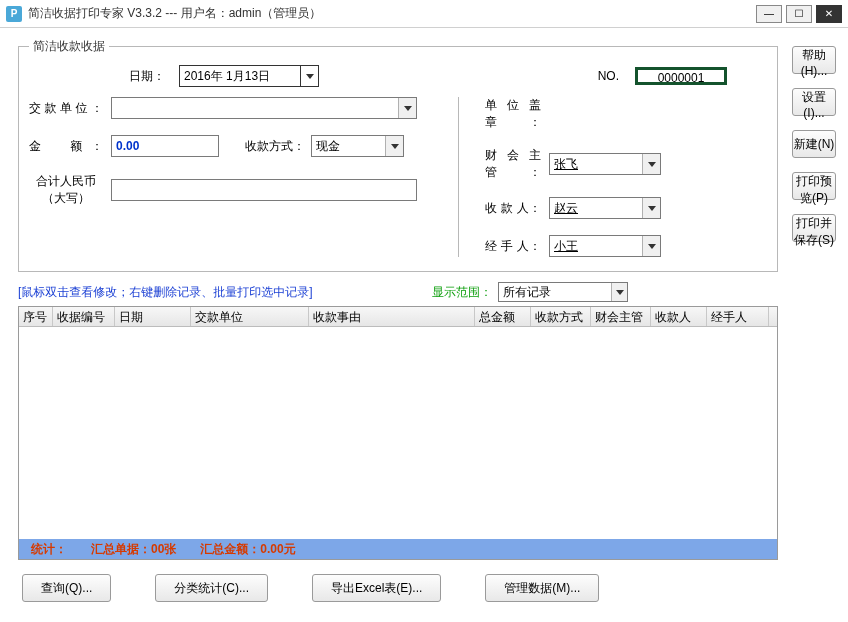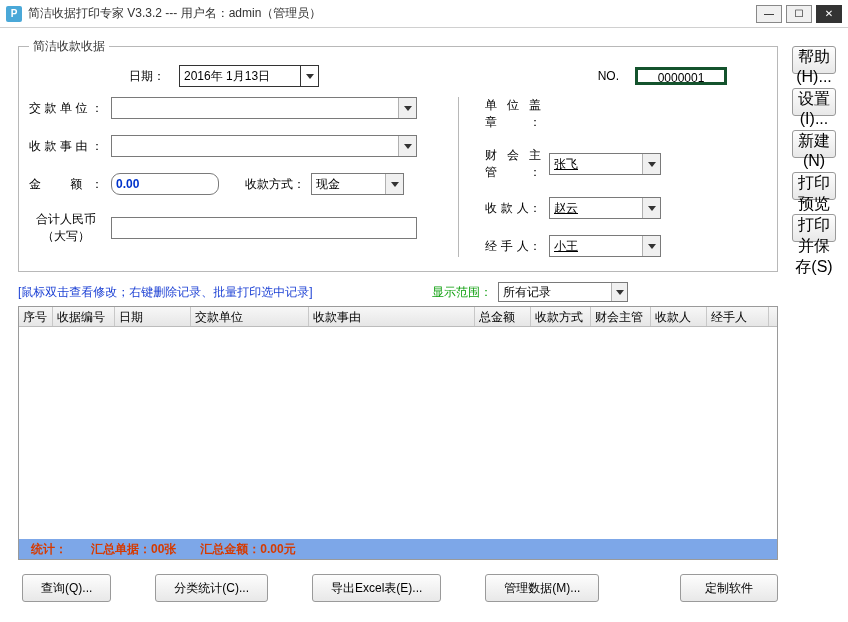--- a/index.html
+++ b/index.html
@@ -30,25 +30,25 @@
 .colR { flex: 1; padding-left: 26px; }
 .frow { display: flex; align-items: center; margin-bottom: 16px; }
 .frow .flbl { width: 74px; text-align: justify; text-align-last: justify; margin-right: 8px; }
 .frow .flbl.narrow { width: 56px; }
 .cbox { height: 22px; border: 1px solid #7a7a7a; background: #fff; position: relative; display: flex; align-items: center; padding: 0 4px; }
 .cbox .dd { position: absolute; right: 0; top: 0; bottom: 0; width: 18px; border-left: 1px solid #b0b0b0; background: #f0f0f0; display: flex; align-items: center; justify-content: center; }
 .cbox.w1 { width: 306px; }
 .cbox.w2 { width: 93px; }
 .cbox.w3 { width: 112px; text-decoration: underline; }
 .txtbox { height: 22px; border: 1px solid #7a7a7a; background: #fff; padding: 0 4px; display: flex; align-items: center; }
-.txtbox.amt { width: 108px; color: #0033cc; font-weight: bold; border-radius: 9px; }
+.txtbox.amt { width: 108px; color: #0033cc; font-weight: bold; }
 .midlbl { margin-left: 26px; margin-right: 6px; }
 .bigwrap { width: 306px; }
 
-.sidebtn { height: 28px; border: 1px solid #9a9a9a; background: linear-gradient(#fdfdfd,#e8e8e8); border-radius: 3px; cursor: pointer; font-size: 16px; font-family: inherit; }
+.sidebtn { height: 28px; border: 1px solid #9a9a9a; background: linear-gradient(#fdfdfd,#e8e8e8); border-radius: 3px; cursor: pointer; font-size: 12px; font-family: inherit; }
 
 .hint-row { display: flex; align-items: center; margin: 10px 0 4px 0; }
 .hint { color: #1a3fd4; }
 .scope-lbl { margin-left: auto; color: #10a010; margin-right: 6px; }
 .scope-combo { width: 130px; height: 20px; border: 1px solid #7a7a7a; display: flex; align-items: center; padding: 0 4px; position: relative; margin-right: 150px; }
 .scope-combo .dd { position: absolute; right: 0; top: 0; bottom: 0; width: 16px; border-left: 1px solid #b0b0b0; background: #f0f0f0; display: flex; align-items: center; justify-content: center; }
 
 .grid-wrap { border: 1px solid #9a9a9a; height: 254px; display: flex; flex-direction: column; }
 .grid-head { display: flex; background: linear-gradient(#f7f7f7,#e6e6e6); border-bottom: 1px solid #bcbcbc; height: 20px; }
 .gh { border-right: 1px solid #c8c8c8; padding: 2px 4px; font-size: 12px; overflow: hidden; white-space: nowrap; }
@@ -91,28 +91,20 @@
         <div class="no-group">
           <span>NO.</span>
           <div class="no-box">0000001</div>
         </div>
       </div>
 
       <div class="twocol">
         <div class="colL">
           <div class="frow">
             <span class="flbl">交款单位：</span>
-            <div class="cbox w1">
-                <div class="dd">
-                  <div class="tri"></div>
-                </div>
-              </div>
-          </div>
-          <div class="frow">
-            <span class="flbl">收款事由：</span>
             <div class="cbox w1">
                 <div class="dd">
                   <div class="tri"></div>
                 </div>
               </div>
           </div>
           <div class="frow">
             <span class="flbl">金　额：</span>
             <div class="txtbox amt">
                 <span>0.00</span>
@@ -198,21 +190,20 @@
         <span>汇总单据：00张</span>
         <span>汇总金额：0.00元</span>
       </div>
     </div>
 
     <div class="bottom-row">
       <button class="botbtn">查询(Q)...</button>
       <button class="botbtn">分类统计(C)...</button>
       <button class="botbtn">导出Excel表(E)...</button>
       <button class="botbtn">管理数据(M)...</button>
-      <button class="botbtn last">定制软件</button>
     </div>
   </div>
 
   <div class="right">
     <button class="sidebtn">帮助(H)...</button>
     <button class="sidebtn">设置(I)...</button>
     <button class="sidebtn">新建(N)</button>
     <button class="sidebtn">打印预览(P)</button>
     <button class="sidebtn">打印并保存(S)</button>
   </div>

